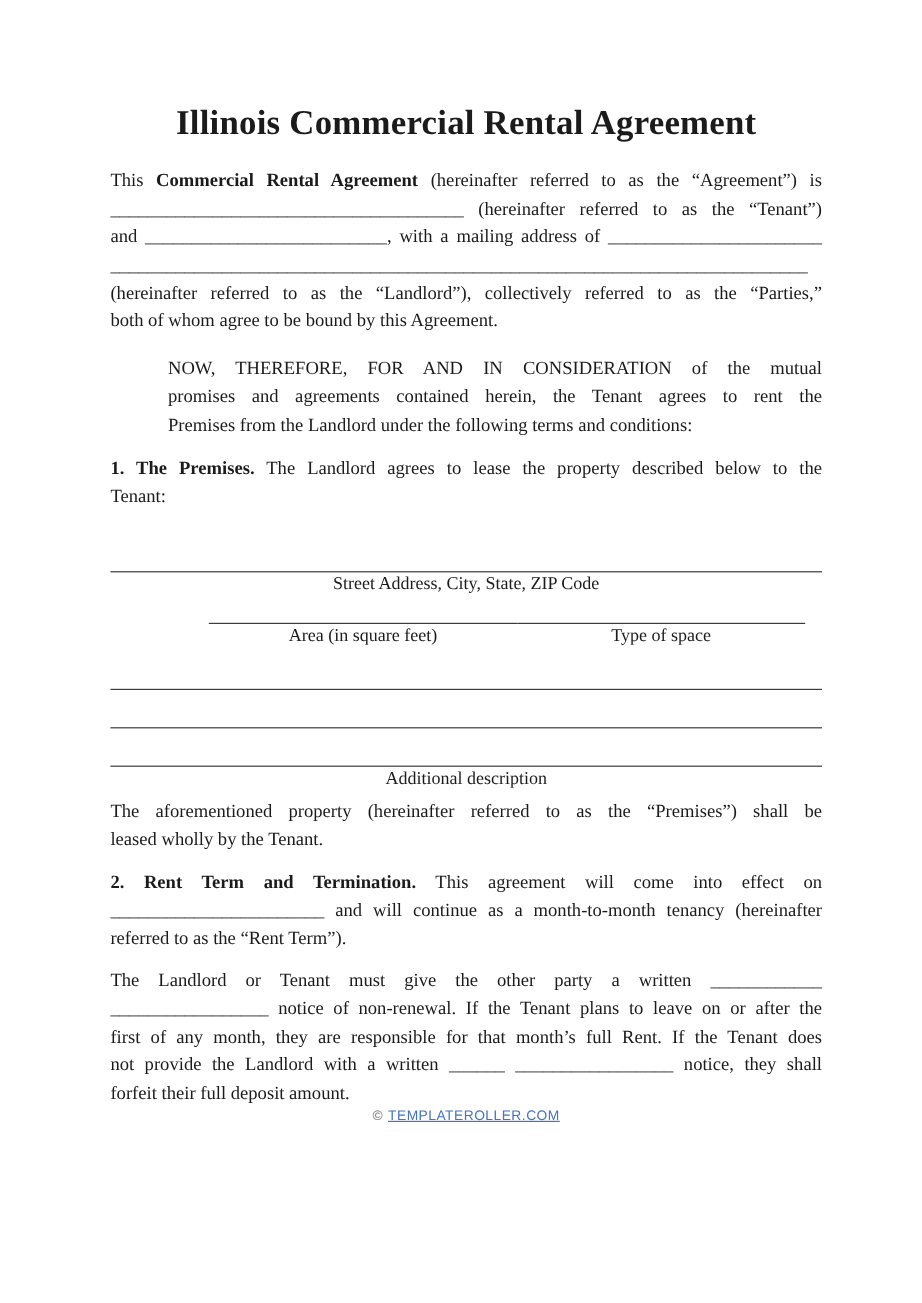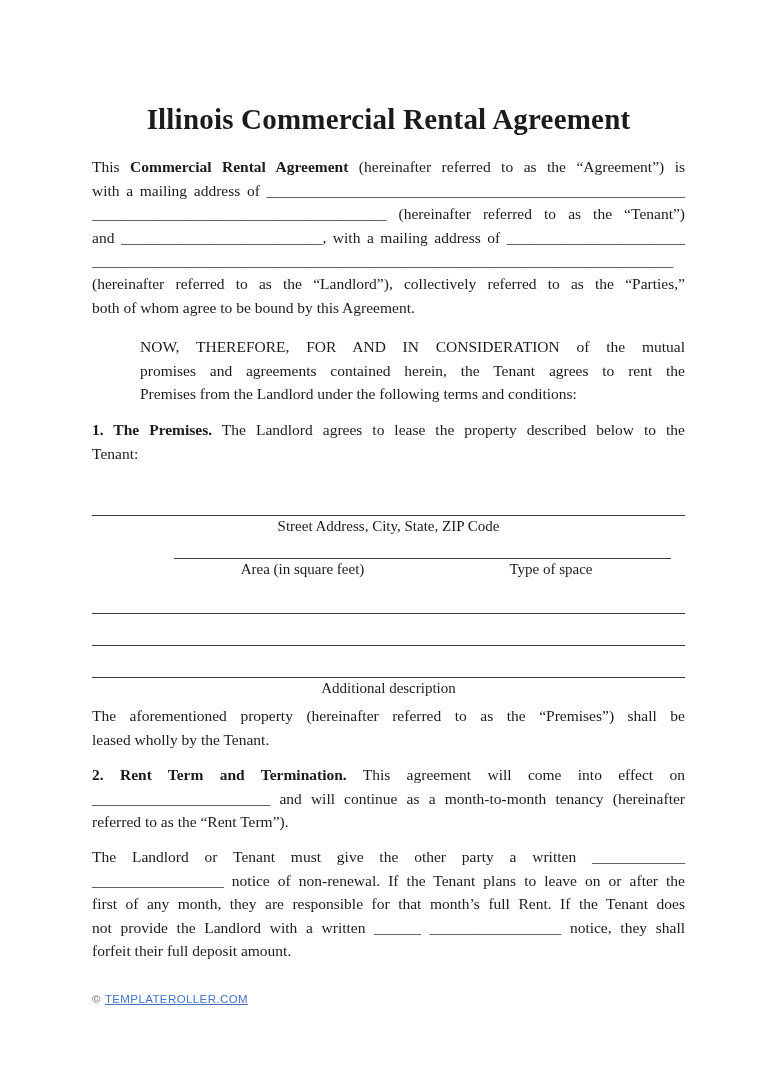--- a/index.html
+++ b/index.html
@@ -6,21 +6,21 @@
   .page {
     position:relative;
     width:768px; height:1086px;
     margin:0 auto;
     background:#ffffff;
     font-family:"Liberation Serif","DejaVu Serif",serif;
     color:#1b1b1b;
     font-size:15.5px;
     line-height:23.4px;
     box-sizing:border-box;
-    padding:16px 83px 0 92px;
+    padding:0 83px 0 92px;
     overflow:hidden;
   }
   .doc-title {
     margin-top:86px;
     font-size:29px;
     line-height:34px;
     font-weight:bold;
     text-align:center;
     letter-spacing:0.2px;
   }
@@ -53,22 +53,21 @@
     justify-content:flex-end;
   }
   .two-col .field { width:257px; }
   .two-col .field.right { width:240px; margin-right:14px; }
   .two-col .rule { height:22px; }
 
   .desc-group .rule.first { height:34px; }
   .desc-group .rule.rest  { height:31px; }
 
   .footer {
-    margin-top:30px;
-    text-align:left;
+    text-align:center;
     font-family:"Liberation Sans","DejaVu Sans",sans-serif;
     font-size:11.5px;
     line-height:15px;
     letter-spacing:0.4px;
   }
   .copyright-sym { color:#8c8c8c; font-weight:bold; margin-right:4px; }
   .footer a, .footer .link {
     color:#4573c8;
     text-decoration:underline;
     cursor:pointer;
@@ -76,21 +75,20 @@
 </style>
 </head>
 <body>
 
 <div class="page">
 
   <h1 class="doc-title">Illinois Commercial Rental Agreement</h1>
 
   <div class="para m-intro">
       <div class="line"><span class="">This </span><span class="b ">Commercial Rental Agreement</span><span class=""> (hereinafter referred to as the “Agreement”) is</span></div>
-      <div class="line"><span class="">with a mailing address of </span><span class="blank">______________________________________________________</span></div>
       <div class="line"><span class="blank">______________________________________</span><span class=""> (hereinafter referred to as the “Tenant”)</span></div>
       <div class="line"><span class="">and </span><span class="blank">__________________________</span><span class="">, with a mailing address of </span><span class="blank">_______________________</span></div>
       <div class="line last"><span class="blank">___________________________________________________________________________</span></div>
       <div class="line"><span class="">(hereinafter referred to as the “Landlord”), collectively referred to as the “Parties,”</span></div>
       <div class="line last"><span class="">both of whom agree to be bound by this Agreement.</span></div>
     </div>
 
   <div class="para m-now">
       <div class="line"><span class="">NOW, THEREFORE, FOR AND IN CONSIDERATION of the mutual</span></div>
       <div class="line"><span class="">promises and agreements contained herein, the Tenant agrees to rent the</span></div>

